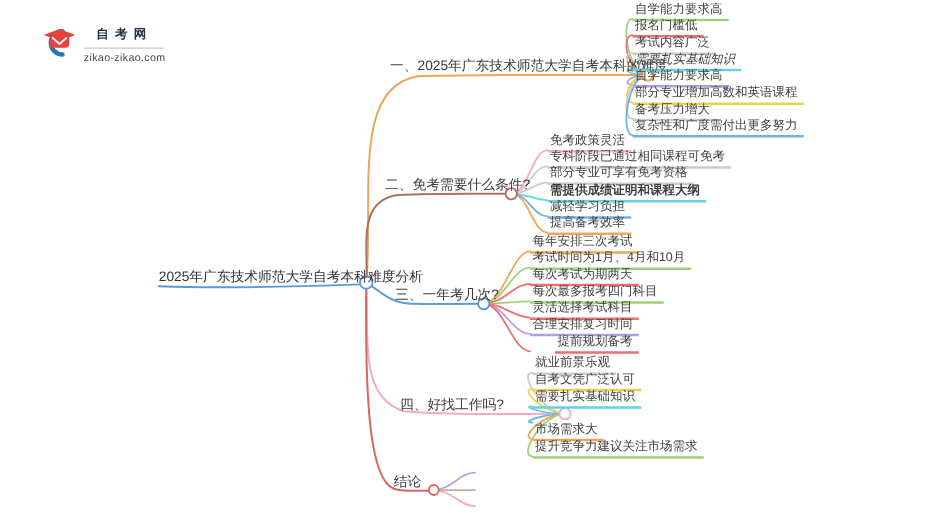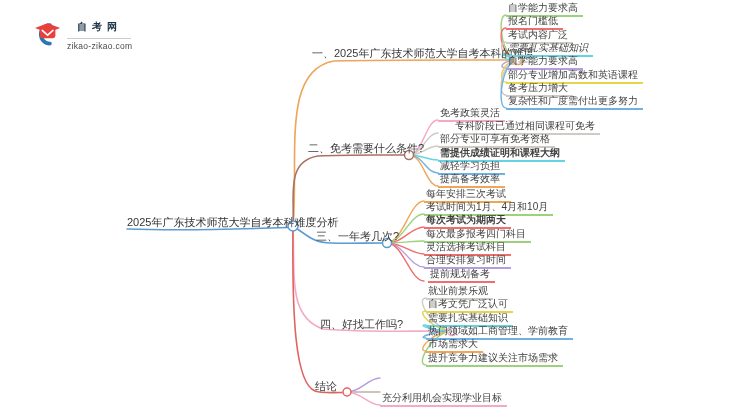--- a/index.html
+++ b/index.html
@@ -102,36 +102,34 @@
   <div class="node leaf" style="left: 506px; top: 1px; border-bottom-color: rgb(158, 209, 123);">自学能力要求高</div>
   <div class="node leaf" style="left: 506px; top: 14px; border-bottom-color: rgb(239, 110, 110);">报名门槛低</div>
   <div class="node leaf" style="left: 506px; top: 28px; border-bottom-color: rgb(207, 202, 196);">考试内容广泛</div>
   <div class="node leaf" style="left: 506px; top: 41px; border-bottom-color: rgb(102, 211, 224); font-style: italic;">需要扎实基础知识</div>
   <div class="node leaf" style="left: 506px; top: 54px; border-bottom-color: rgb(183, 157, 224);">自学能力要求高</div>
   <div class="node leaf" style="left: 506px; top: 68px; border-bottom-color: rgb(227, 213, 78);">部分专业增加高数和英语课程</div>
   <div class="node leaf" style="left: 506px; top: 81px; border-bottom-color: rgb(207, 202, 196);">备考压力增大</div>
   <div class="node leaf" style="left: 506px; top: 94px; border-bottom-color: rgb(111, 177, 227);">复杂性和广度需付出更多努力</div>
 
   <div class="node leaf" style="left: 438px; top: 106px; border-bottom-color: rgb(244, 169, 196);">免考政策灵活</div>
-  <div class="node leaf" style="left: 438px; top: 119px; border-bottom-color: rgb(207, 202, 196); margin-left: 15px;">专科阶段已通过相同课程可免考</div>
+  <div class="node leaf" style="left: 438px; top: 119px; border-bottom-color: rgb(207, 202, 196);">专科阶段已通过相同课程可免考</div>
   <div class="node leaf" style="left: 438px; top: 132px; border-bottom-color: rgb(207, 202, 196);">部分专业可享有免考资格</div>
   <div class="node leaf" style="left: 438px; top: 146px; border-bottom-color: rgb(102, 211, 224); font-weight: bold;">需提供成绩证明和课程大纲</div>
   <div class="node leaf" style="left: 438px; top: 159px; border-bottom-color: rgb(111, 177, 227);">减轻学习负担</div>
   <div class="node leaf" style="left: 438px; top: 172px; border-bottom-color: rgb(240, 166, 87);">提高备考效率</div>
 
   <div class="node leaf" style="left: 424px; top: 187px; border-bottom-color: rgb(240, 166, 87);">每年安排三次考试</div>
   <div class="node leaf" style="left: 424px; top: 200px; border-bottom-color: rgb(158, 209, 123);">考试时间为1月、4月和10月</div>
-  <div class="node leaf" style="left: 424px; top: 213px; border-bottom-color: rgb(239, 110, 110); font-weight: bold;">每次考试为期两天</div>
+  <div class="node leaf" style="left: 424px; top: 213px; border-bottom-color: rgb(239, 110, 110);">每次考试为期两天</div>
   <div class="node leaf" style="left: 424px; top: 227px; border-bottom-color: rgb(158, 209, 123);">每次最多报考四门科目</div>
   <div class="node leaf" style="left: 424px; top: 240px; border-bottom-color: rgb(239, 110, 110);">灵活选择考试科目</div>
   <div class="node leaf" style="left: 424px; top: 253px; border-bottom-color: rgb(183, 157, 224);">合理安排复习时间</div>
-  <div class="node leaf" style="left: 428px; top: 267px; border-bottom-color: rgb(239, 110, 110); text-align: center;">提前规划备考</div>
+  <div class="node leaf" style="left: 444px; top: 267px; border-bottom-color: rgb(239, 110, 110); text-align: center;">提前规划备考</div>
 
   <div class="node leaf" style="left: 426px; top: 284px; border-bottom-color: rgb(207, 202, 196);">就业前景乐观</div>
   <div class="node leaf" style="left: 426px; top: 297px; border-bottom-color: rgb(227, 213, 78);">自考文凭广泛认可</div>
   <div class="node leaf" style="left: 426px; top: 311px; border-bottom-color: rgb(102, 211, 224);">需要扎实基础知识</div>
-  <div class="node leaf" style="left: 426px; top: 324px; border-bottom-color: rgb(111, 177, 227);">热门领域如工商管理、学前教育</div>
   <div class="node leaf" style="left: 426px; top: 337px; border-bottom-color: rgb(240, 166, 87);">市场需求大</div>
   <div class="node leaf" style="left: 426px; top: 351px; border-bottom-color: rgb(158, 209, 123);">提升竞争力建议关注市场需求</div>
 
-  <div class="node leaf" style="left: 380px; top: 391px; border-bottom-color: rgb(244, 169, 196);">充分利用机会实现学业目标</div>
 
 </div>
 
 </body></html>

